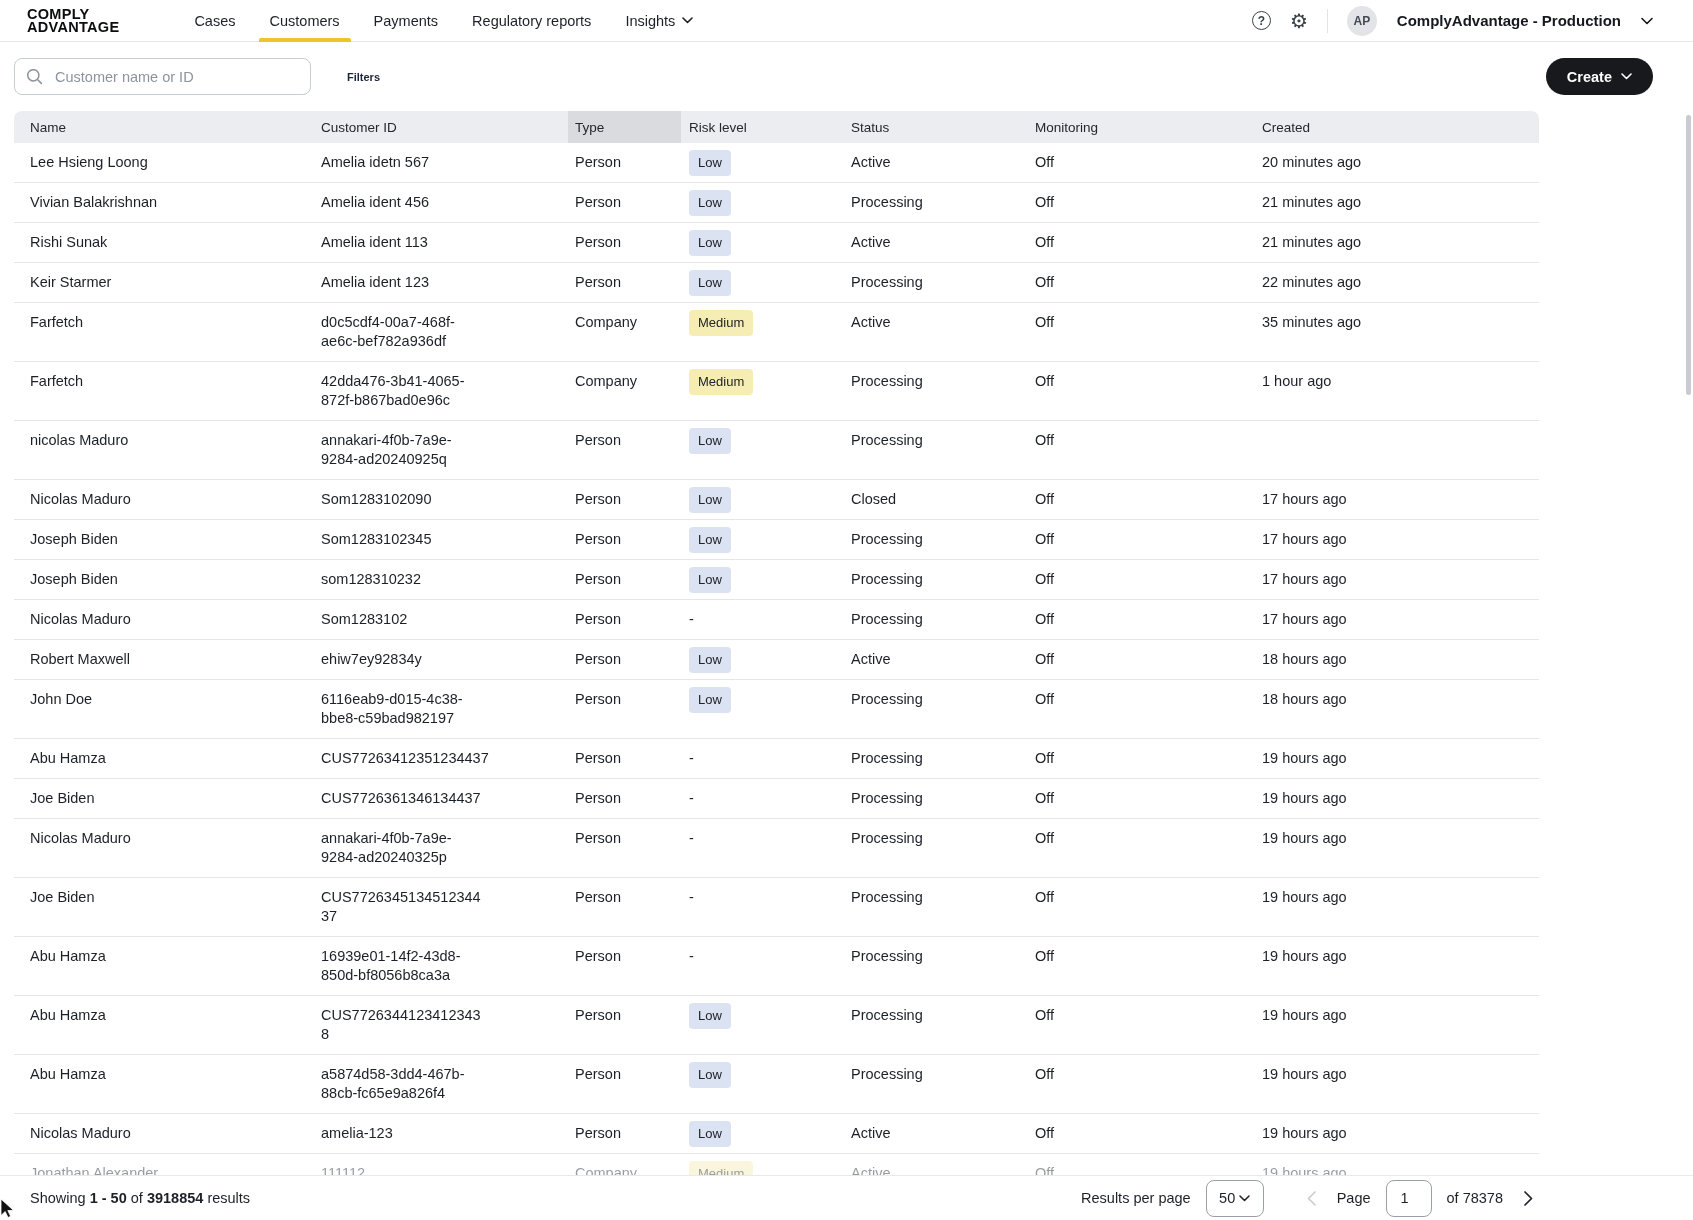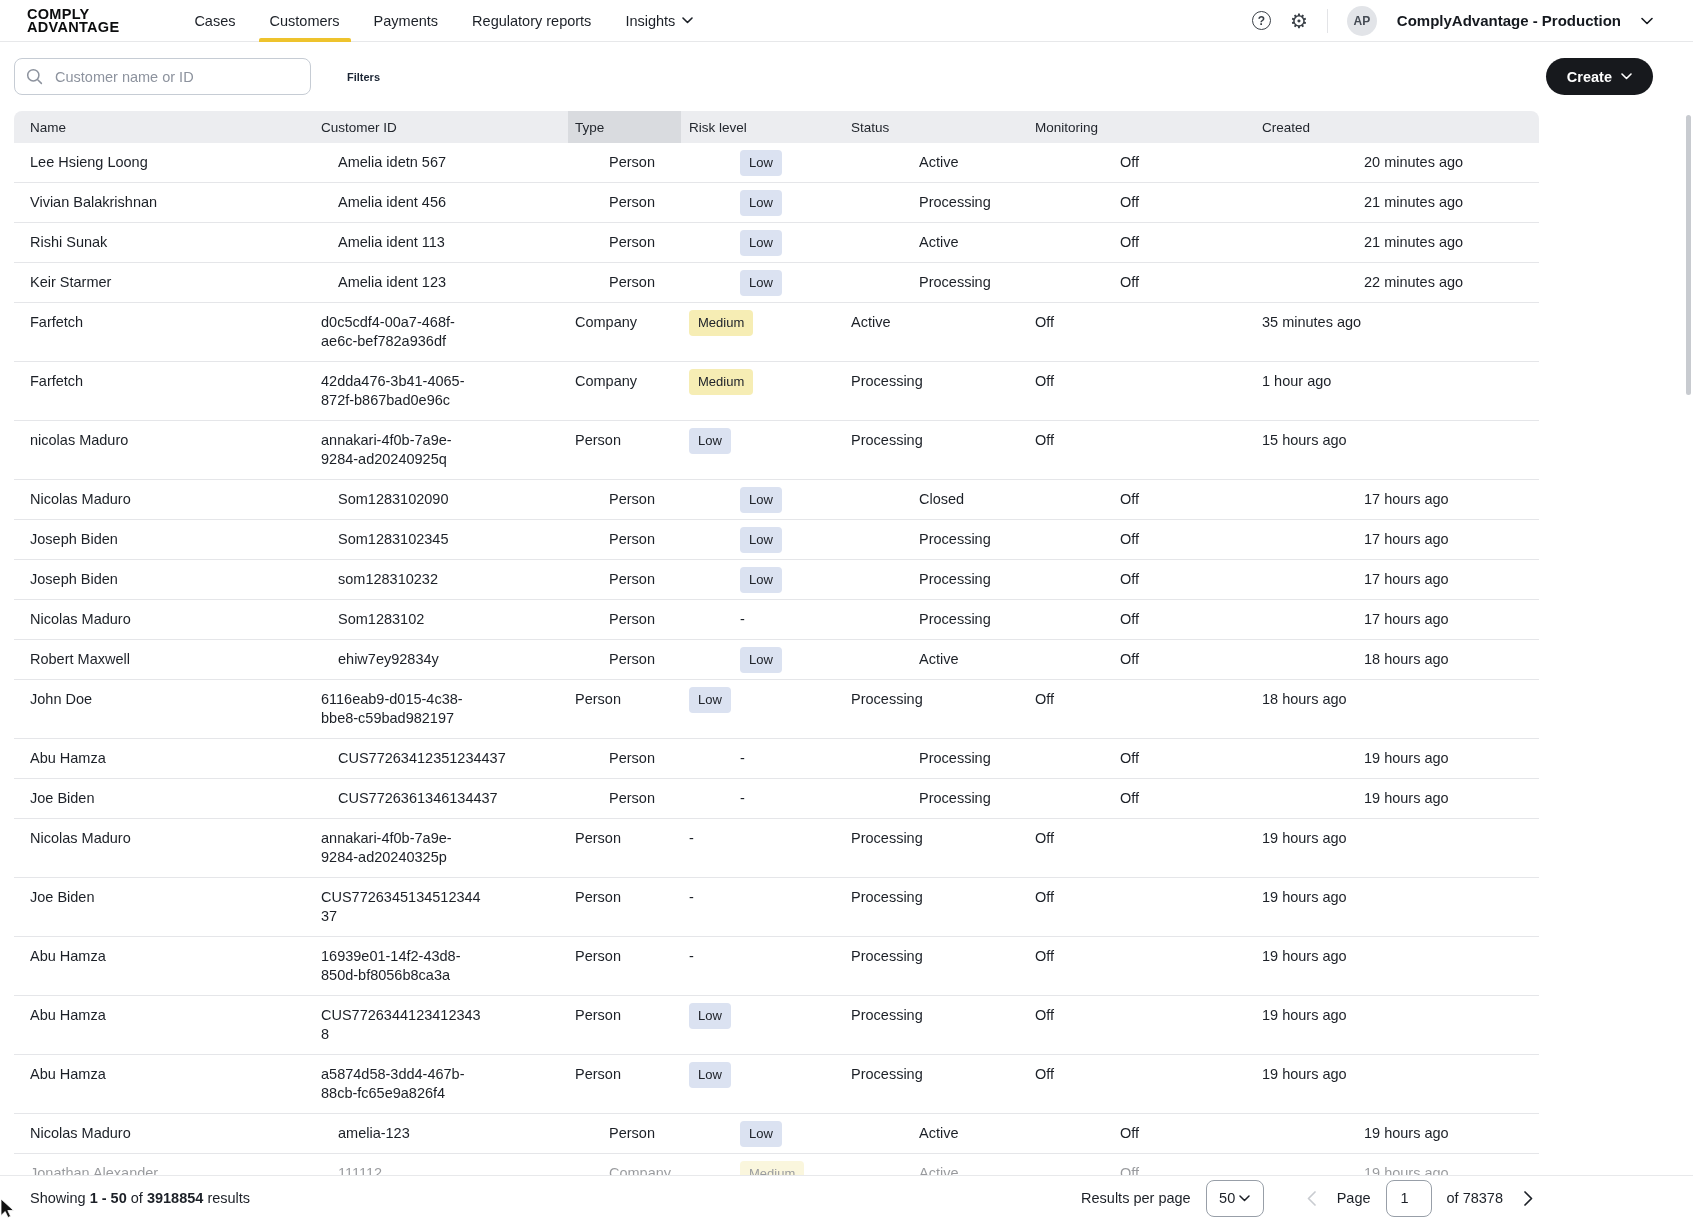--- a/index.html
+++ b/index.html
@@ -75,21 +75,21 @@
     height: 32px; background: #ecedf0; border-radius: 8px 8px 0 0; overflow: hidden;
     font-size: 13.5px; color: #23272e;
   }
   .th { display: flex; align-items: center; height: 100%; cursor: pointer; }
   .th.highlight { background: #d9dbdf; }
   .tr {
     display: grid; grid-template-columns: 299px 255px 113px 162px 184px 227px 285px;
     border-bottom: 1px solid #e5e6e9; font-size: 14.5px; cursor: pointer;
     background: #fff;
   }
-  .tr.h1 { height: 40px; gap: 17px; }
+  .tr.h1 { height: 40px; }
   .tr.h2 { height: 59px; }
   .tr.faded { opacity: .45; }
   .td { padding-top: 10px; line-height: 19px; color: #1c2027; }
   .thead > .th:nth-child(1), .tr > .td:nth-child(1) { padding-left: 16px; }
   .thead > .th:nth-child(2), .tr > .td:nth-child(2) { padding-left: 8px; }
   .thead > .th:nth-child(3), .tr > .td:nth-child(3) { padding-left: 7px; }
   .thead > .th:nth-child(4), .tr > .td:nth-child(4) { padding-left: 8px; }
   .thead > .th:nth-child(5), .tr > .td:nth-child(5) { padding-left: 8px; }
   .thead > .th:nth-child(6), .tr > .td:nth-child(6) { padding-left: 8px; }
   .thead > .th:nth-child(7), .tr > .td:nth-child(7) { padding-left: 8px; }
@@ -260,21 +260,20 @@
     <div class="td">1 hour ago</div>
   </div>
       <div class="tr h2">
     <div class="td">nicolas Maduro</div>
     <div class="td id-cell">annakari-4f0b-7a9e-
 9284-ad20240925q</div>
     <div class="td">Person</div>
     <div class="td"><span class="badge low">Low</span></div>
     <div class="td">Processing</div>
     <div class="td">Off</div>
-    <div class="td">15 hours ago</div>
   </div>
       <div class="tr h1">
     <div class="td">Nicolas Maduro</div>
     <div class="td id-cell">Som1283102090</div>
     <div class="td">Person</div>
     <div class="td"><span class="badge low">Low</span></div>
     <div class="td">Closed</div>
     <div class="td">Off</div>
     <div class="td">17 hours ago</div>
   </div>

